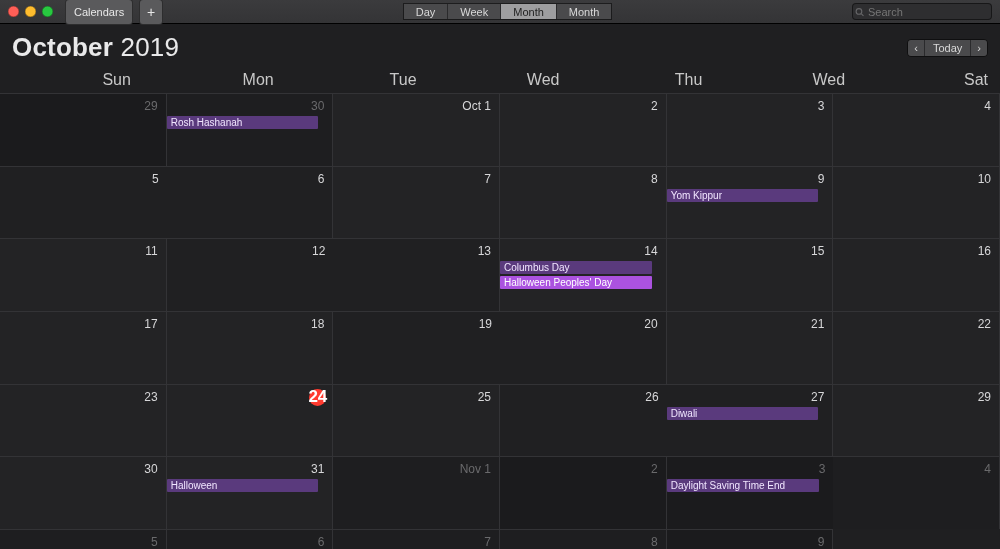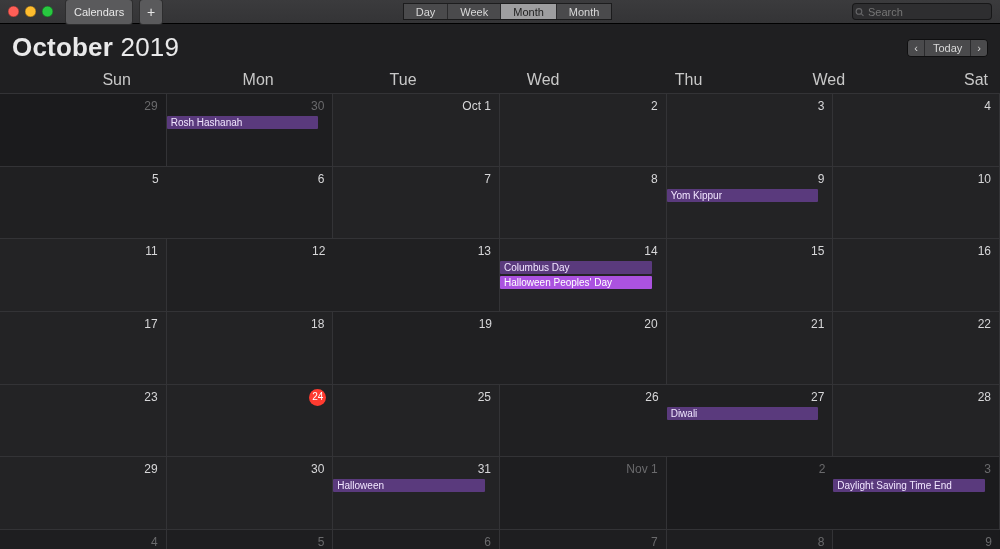--- a/index.html
+++ b/index.html
@@ -54,21 +54,21 @@
   .cell:nth-child(7n){ border-right:none; }
   .cell.outside { background:#1e1e20; }
   .cell.outside .dnum { color:#6a6a6c; }
   .cell.weekend { background:#202022; }
   .cell.weekend.outside { background:#1b1b1d; }
   .dnum {
     font-size:12px; color:#d7d7d9; text-align:right; display:block; padding-right:2px; height:16px; line-height:16px;
   }
   .dnum.today {
     display:inline-flex; float:right; background:#ff3b30; color:#fff; width:17px; height:17px;
-    border-radius:50%; align-items:center; justify-content:center; font-size:10px; padding:0;
+    border-radius:50%; align-items:center; justify-content:center; font-size:17px; padding:0;font-weight:bold;
   }
   .event {
     margin-top:2px; font-size:10px; color:#f1e6ff; padding:1px 4px 1px 4px;
     border-radius:1px; white-space:nowrap; overflow:hidden; text-overflow:ellipsis;
     margin-left:-2px; margin-right:8px;
   }
   .event.dark { background:#5a3a7d; }
   .event.light{ background:#ab52e0; color:#fff;}
 </style>
 </head>
@@ -209,23 +209,20 @@
       <span class="dnum">25</span>
     </div>
     <div class="cell weekend">
       <span class="dnum">26</span>
     </div>
     <div class="cell weekend">
       <span class="dnum">27</span>
       <div class="event dark">Diwali</div>
     </div>
     <div class="cell">
-      <span class="dnum">28</span>
-    </div>
-    <div class="cell">
       <span class="dnum">29</span>
     </div>
     <div class="cell">
       <span class="dnum">30</span>
     </div>
     <div class="cell">
       <span class="dnum">31</span>
       <div class="event dark">Halloween</div>
     </div>
     <div class="cell outside">

